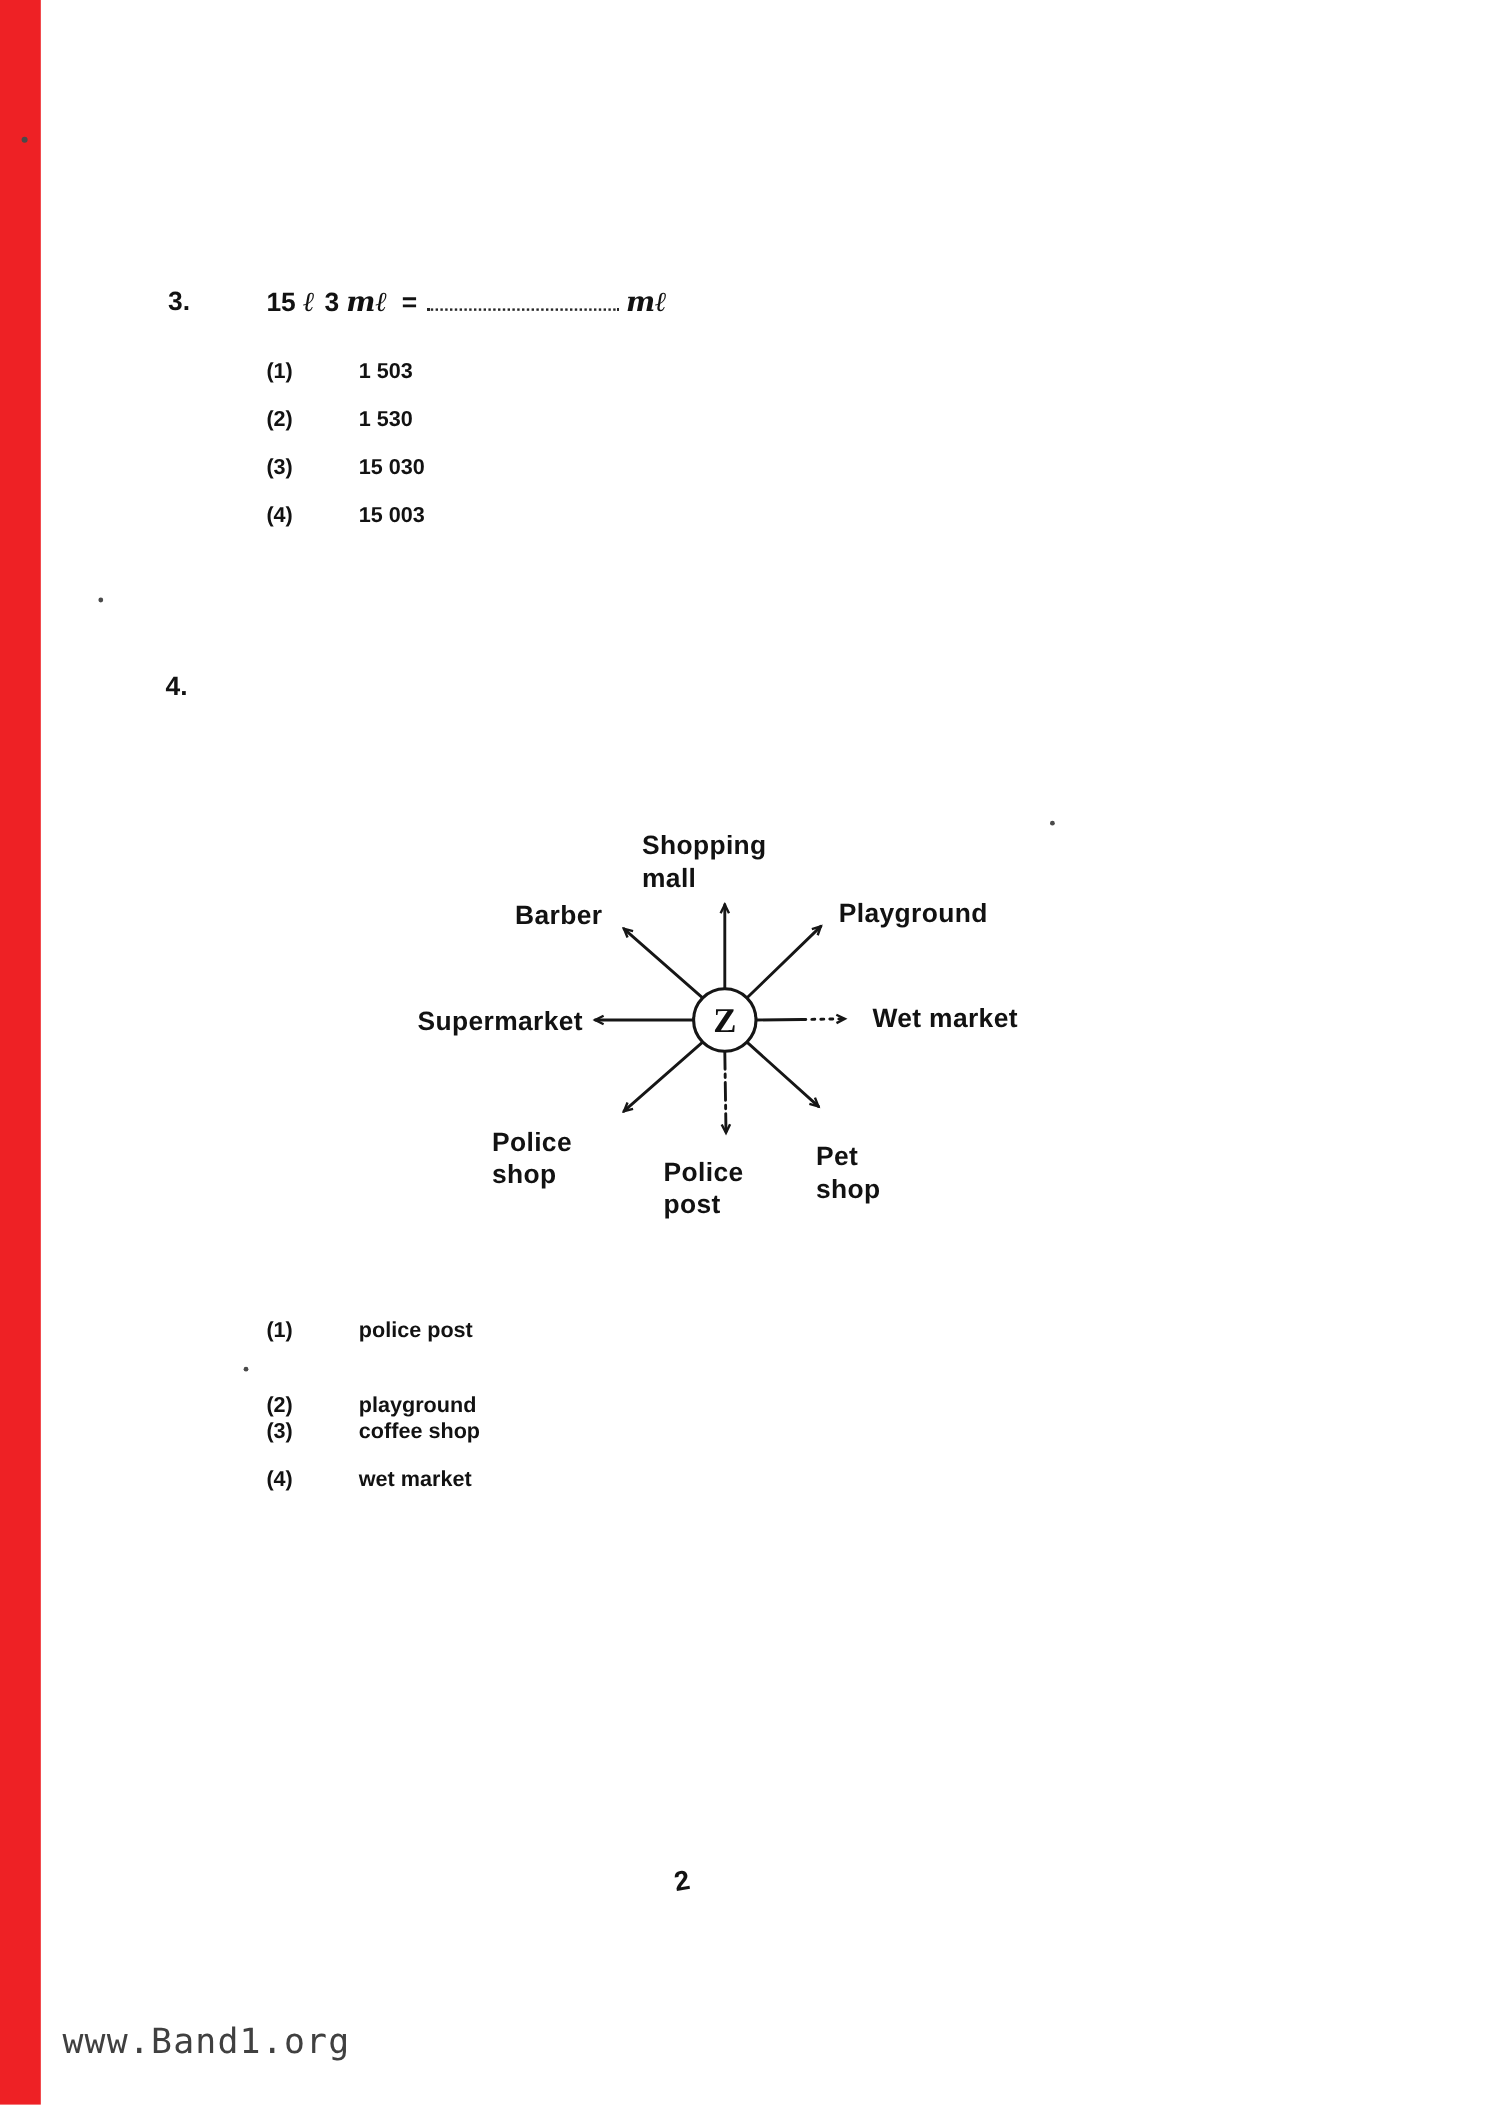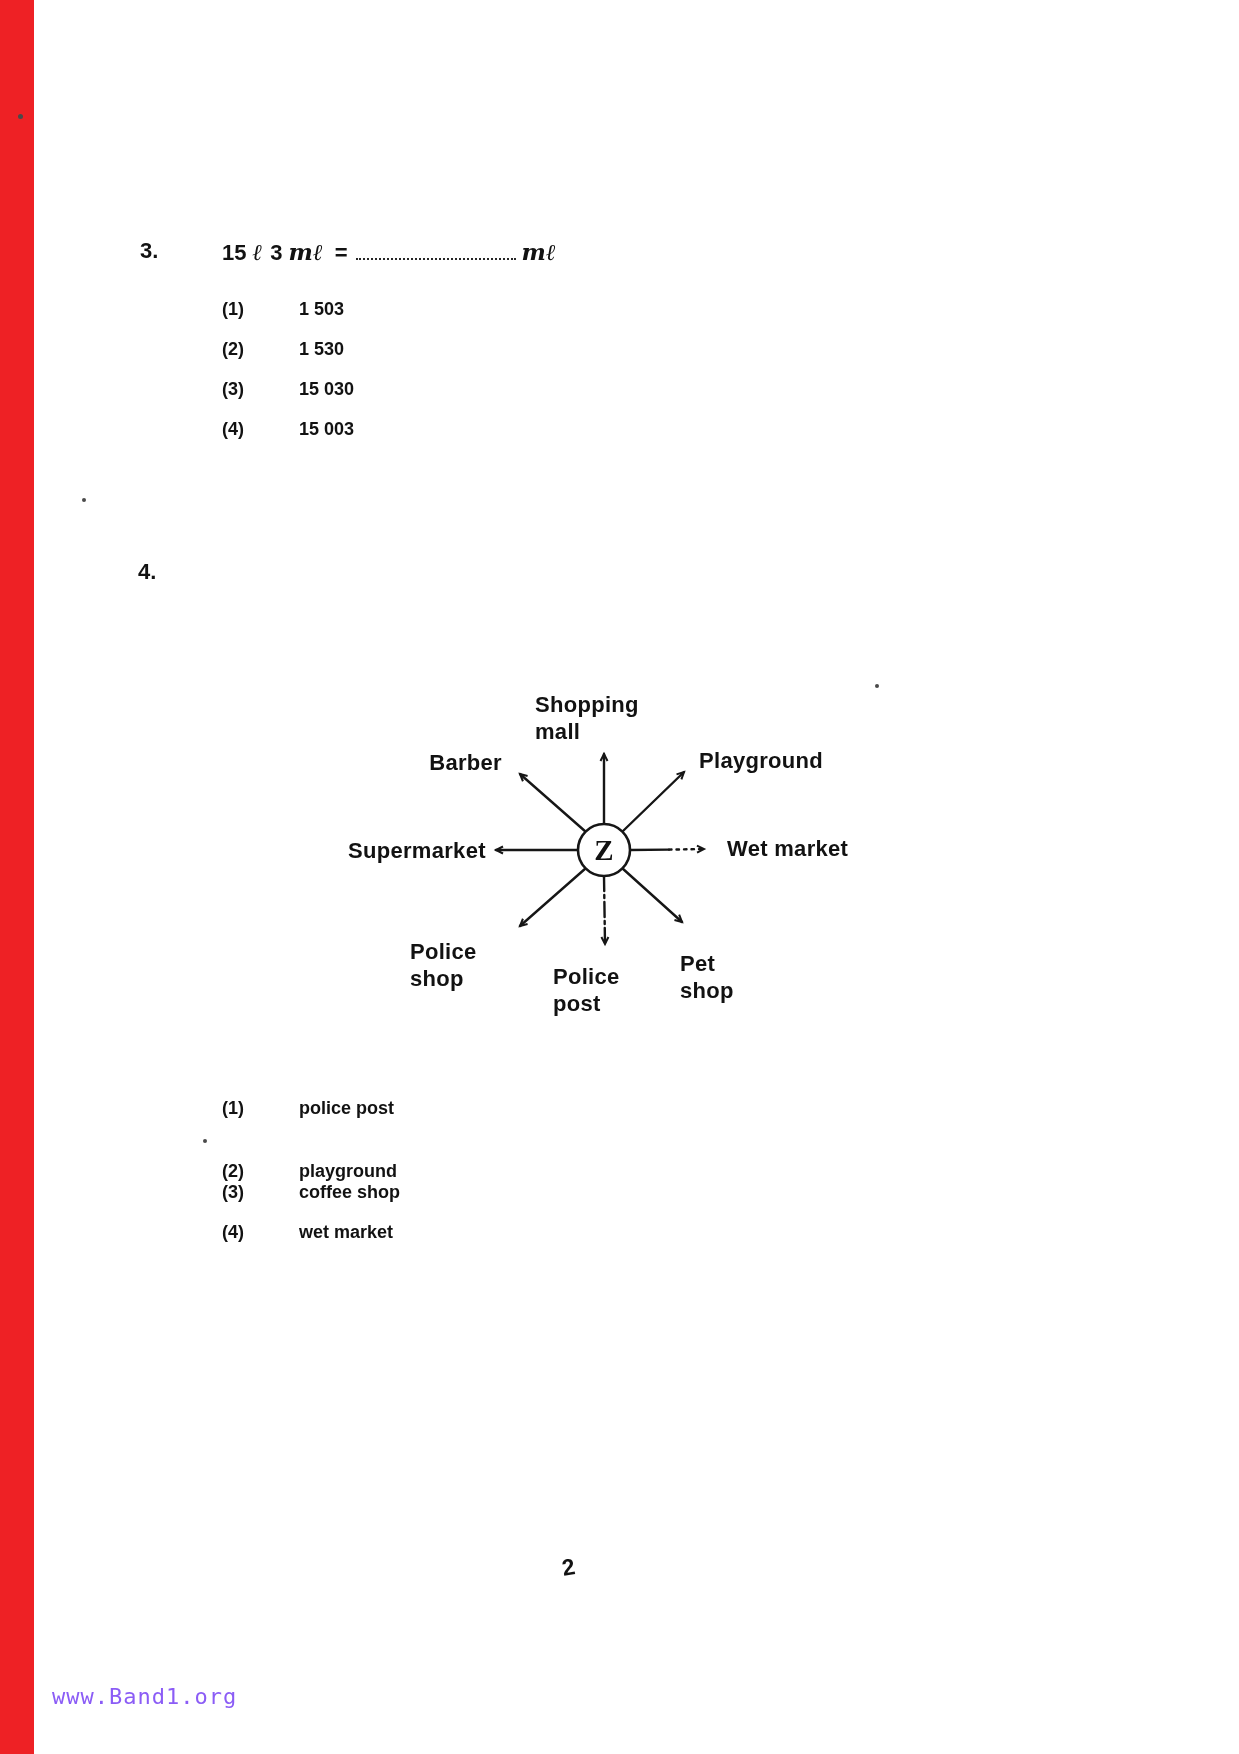--- a/index.html
+++ b/index.html
@@ -20,21 +20,21 @@
   .eq{margin:0 2px 0 4px;}
   .dotted-blank{display:inline-block;width:160px;height:15px;border-bottom:2px dotted #2a2a2a;margin:0 6px;vertical-align:baseline;}
   .solid-blank{display:inline-block;width:187px;height:15px;border-bottom:2.5px solid #161616;margin-left:8px;vertical-align:baseline;}
   .optrow{position:absolute;font-size:18px;font-weight:700;white-space:nowrap;}
   .optnum{display:inline-block;width:77px;}
   .dlabel{position:absolute;font-size:22px;font-weight:700;line-height:27px;letter-spacing:0.3px;white-space:nowrap;}
   .center{text-align:left;}
   .right{text-align:right;}
   .speck{position:absolute;width:5px;height:5px;background:#4c4c4c;border-radius:50%;}
   .pageno{position:absolute;font-size:23px;font-weight:700;transform:rotate(-10deg);}
-  .watermark{position:absolute;font-family:"DejaVu Sans Mono","Liberation Mono",monospace;font-size:22px;color:#8b5cf6;letter-spacing:1px;}
+  .watermark{position:absolute;font-family:"DejaVu Sans Mono","Liberation Mono",monospace;font-size:29px;color:#404040;letter-spacing:1px;}
   svg line, svg circle{stroke:#1a1a1a;}
 </style>
 </head>
 <body>
 
 <div class="page">
 
   <div class="stripe"></div>
 
   <div class="scan" style="position:absolute;left:0;top:0;width:1239px;height:1754px;">

